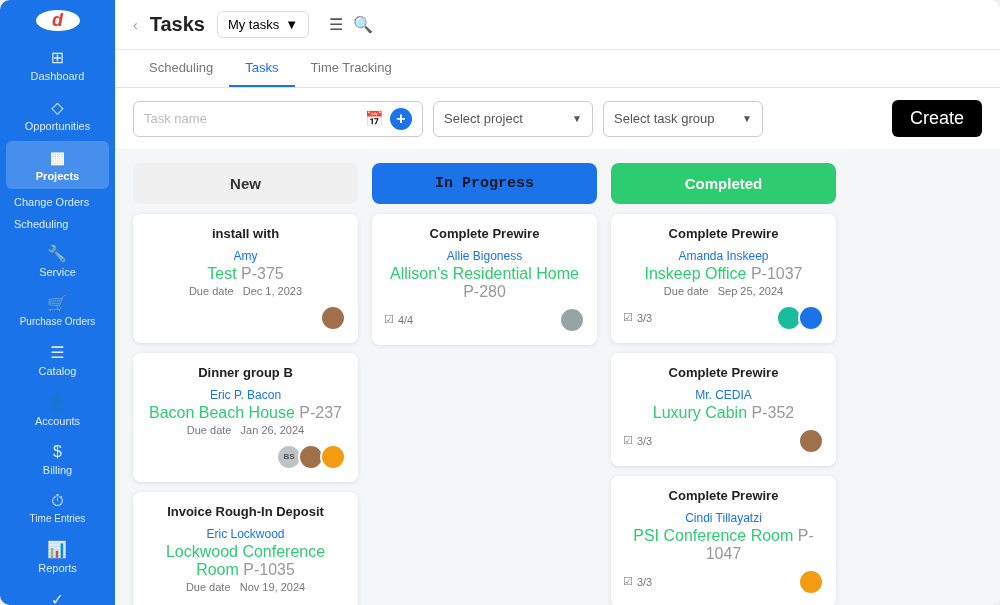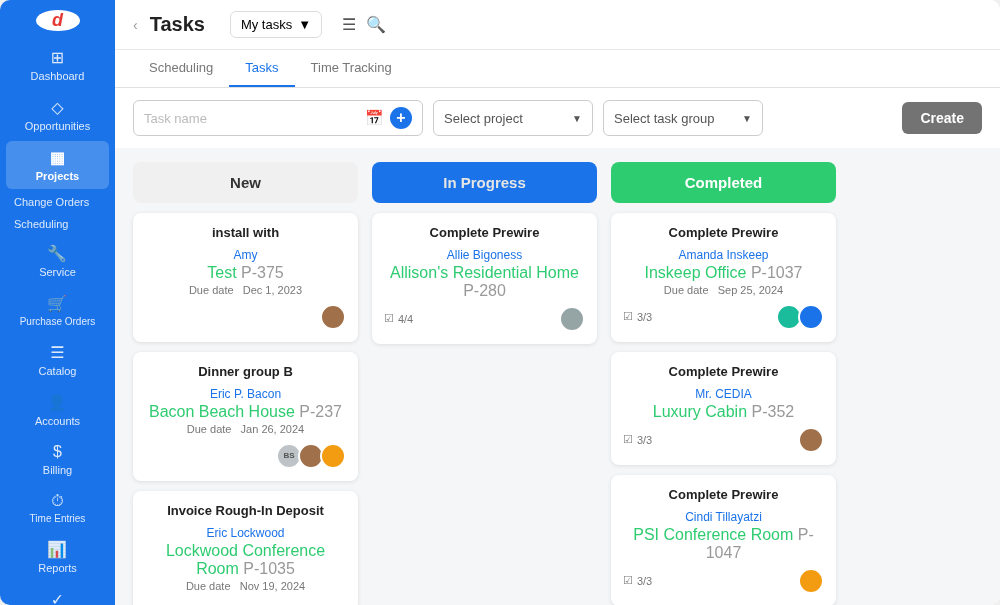--- a/index.html
+++ b/index.html
@@ -16,42 +16,42 @@
     .nav-sub { width: 100%; padding: 0 0; }
     .nav-sub-item { display: block; padding: 5px 14px; font-size: 11px; color: rgba(255,255,255,0.85); cursor: pointer; }
 
     
     .main { flex: 1; display: flex; flex-direction: column; background: white; overflow: hidden; }
 
     
     .header { display: flex; align-items: center; padding: 10px 18px; border-bottom: 1px solid #e8e8e8; background: white; gap: 12px; height: 50px; }
     .back-btn { color: #999; font-size: 14px; cursor: pointer; }
     .header-title { font-size: 20px; font-weight: 700; color: #222; }
-    .tasks-dropdown { display: flex; align-items: center; gap: 6px; background: white; border: 1px solid #ddd; border-radius: 6px; padding: 5px 10px; font-size: 13px; cursor: pointer; margin-left: 13px; }
+    .tasks-dropdown { display: flex; align-items: center; gap: 6px; background: white; border: 1px solid #ddd; border-radius: 6px; padding: 5px 10px; font-size: 13px; cursor: pointer; }
     .header-icons { display: flex; gap: 10px; margin-left: 8px; color: #555; font-size: 16px; }
     .header-icon { cursor: pointer; }
 
     
     .tabs { display: flex; padding: 0 18px; border-bottom: 1px solid #e0e0e0; background: white; }
     .tab { padding: 10px 16px; font-size: 13px; color: #777; cursor: pointer; border-bottom: 2px solid transparent; }
     .tab.active { color: #1a73e8; border-bottom: 2px solid #1a73e8; font-weight: 500; }
 
     
     .toolbar { display: flex; align-items: center; padding: 12px 18px; gap: 10px; background: white; }
     .task-name-input { flex: 0 0 290px; height: 36px; border: 1px solid #ccc; border-radius: 6px; padding: 7px 10px; font-size: 13px; color: #999; display: flex; align-items: center; gap: 8px; }
     .select-dropdown { height: 36px; border: 1px solid #ccc; border-radius: 6px; padding: 0 10px; font-size: 13px; color: #555; display: flex; align-items: center; gap: 8px; cursor: pointer; min-width: 160px; }
     .select-dropdown .chevron { color: #555; font-size: 10px; margin-left: auto; }
-    .create-btn { background: #737373; color: white; border: none; border-radius: 6px; padding: 8px 18px; font-size: 14px; font-weight: 700; cursor: pointer; margin-left: auto; }
+    .create-btn { background: #000000; color: white; border: none; border-radius: 6px; padding: 8px 18px; font-size: 18px; font-weight: 400; cursor: pointer; margin-left: auto; }
 
     
     .board { display: flex; gap: 14px; padding: 14px 18px; overflow-x: auto; flex: 1; background: #f5f6f8; text-align: center; }
     .column { width: 225px; flex-shrink: 0; display: flex; flex-direction: column; gap: 10px; }
     .column-header { border-radius: 8px; padding: 12px 14px; font-size: 15px; font-weight: 700; }
     .column-header.new { background: #f0f0f0; color: #333; }
-    .column-header.in-progress { background: #1a73e8; color: #e5e5e5; }
+    .column-header.in-progress { background: #1a73e8; color: #0f172a; font-family: Liberation Mono, monospace; }
     .column-header.completed { background: #2ecc71; color: white; }
 
     
     .card { background: white; border-radius: 8px; padding: 12px; box-shadow: 0 1px 4px rgba(0,0,0,0.1); }
     .card-title { font-size: 13px; font-weight: 700; color: #222; margin-bottom: 6px; line-height: 1.3; }
     .card-person { font-size: 12px; color: #1a73e8; margin-bottom: 2px; font-weight: 500; }
     .card-project { font-size: 16px; color: #2ecc71; font-weight: 500; margin-bottom: 2px; }
     .card-project span { color: #999; font-weight: 400; }
     .card-due { font-size: 11px; color: #777; margin-bottom: 8px; }
     .card-footer { display: flex; align-items: center; justify-content: space-between; margin-top: 6px; }

